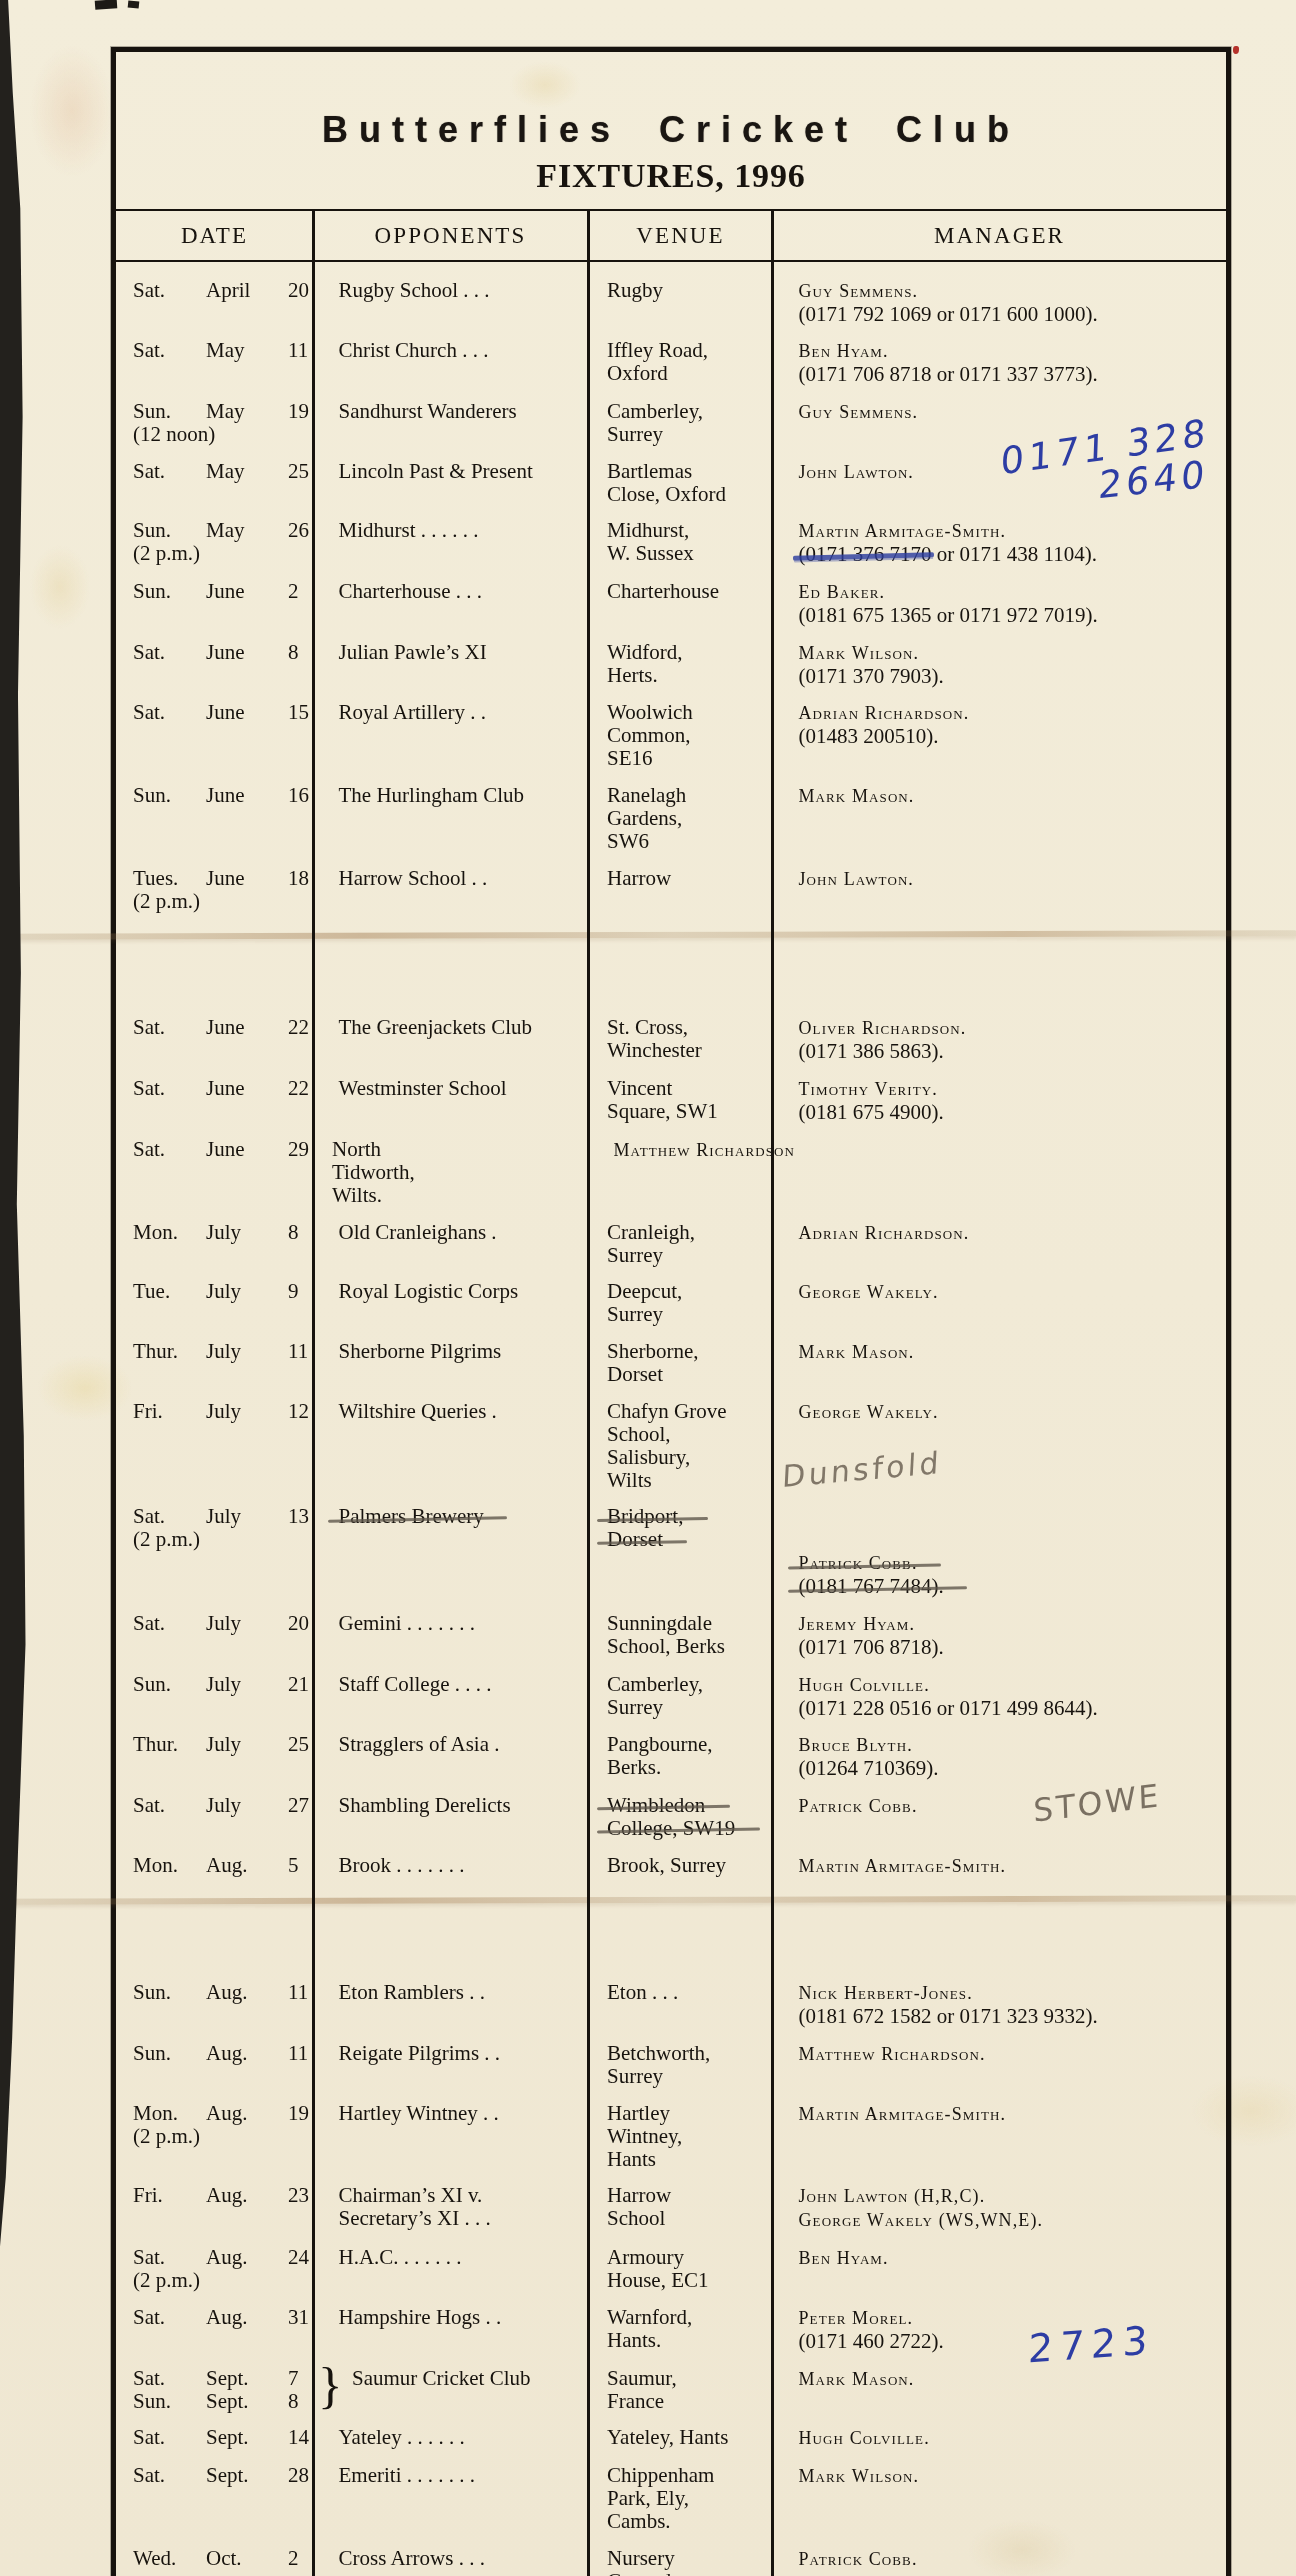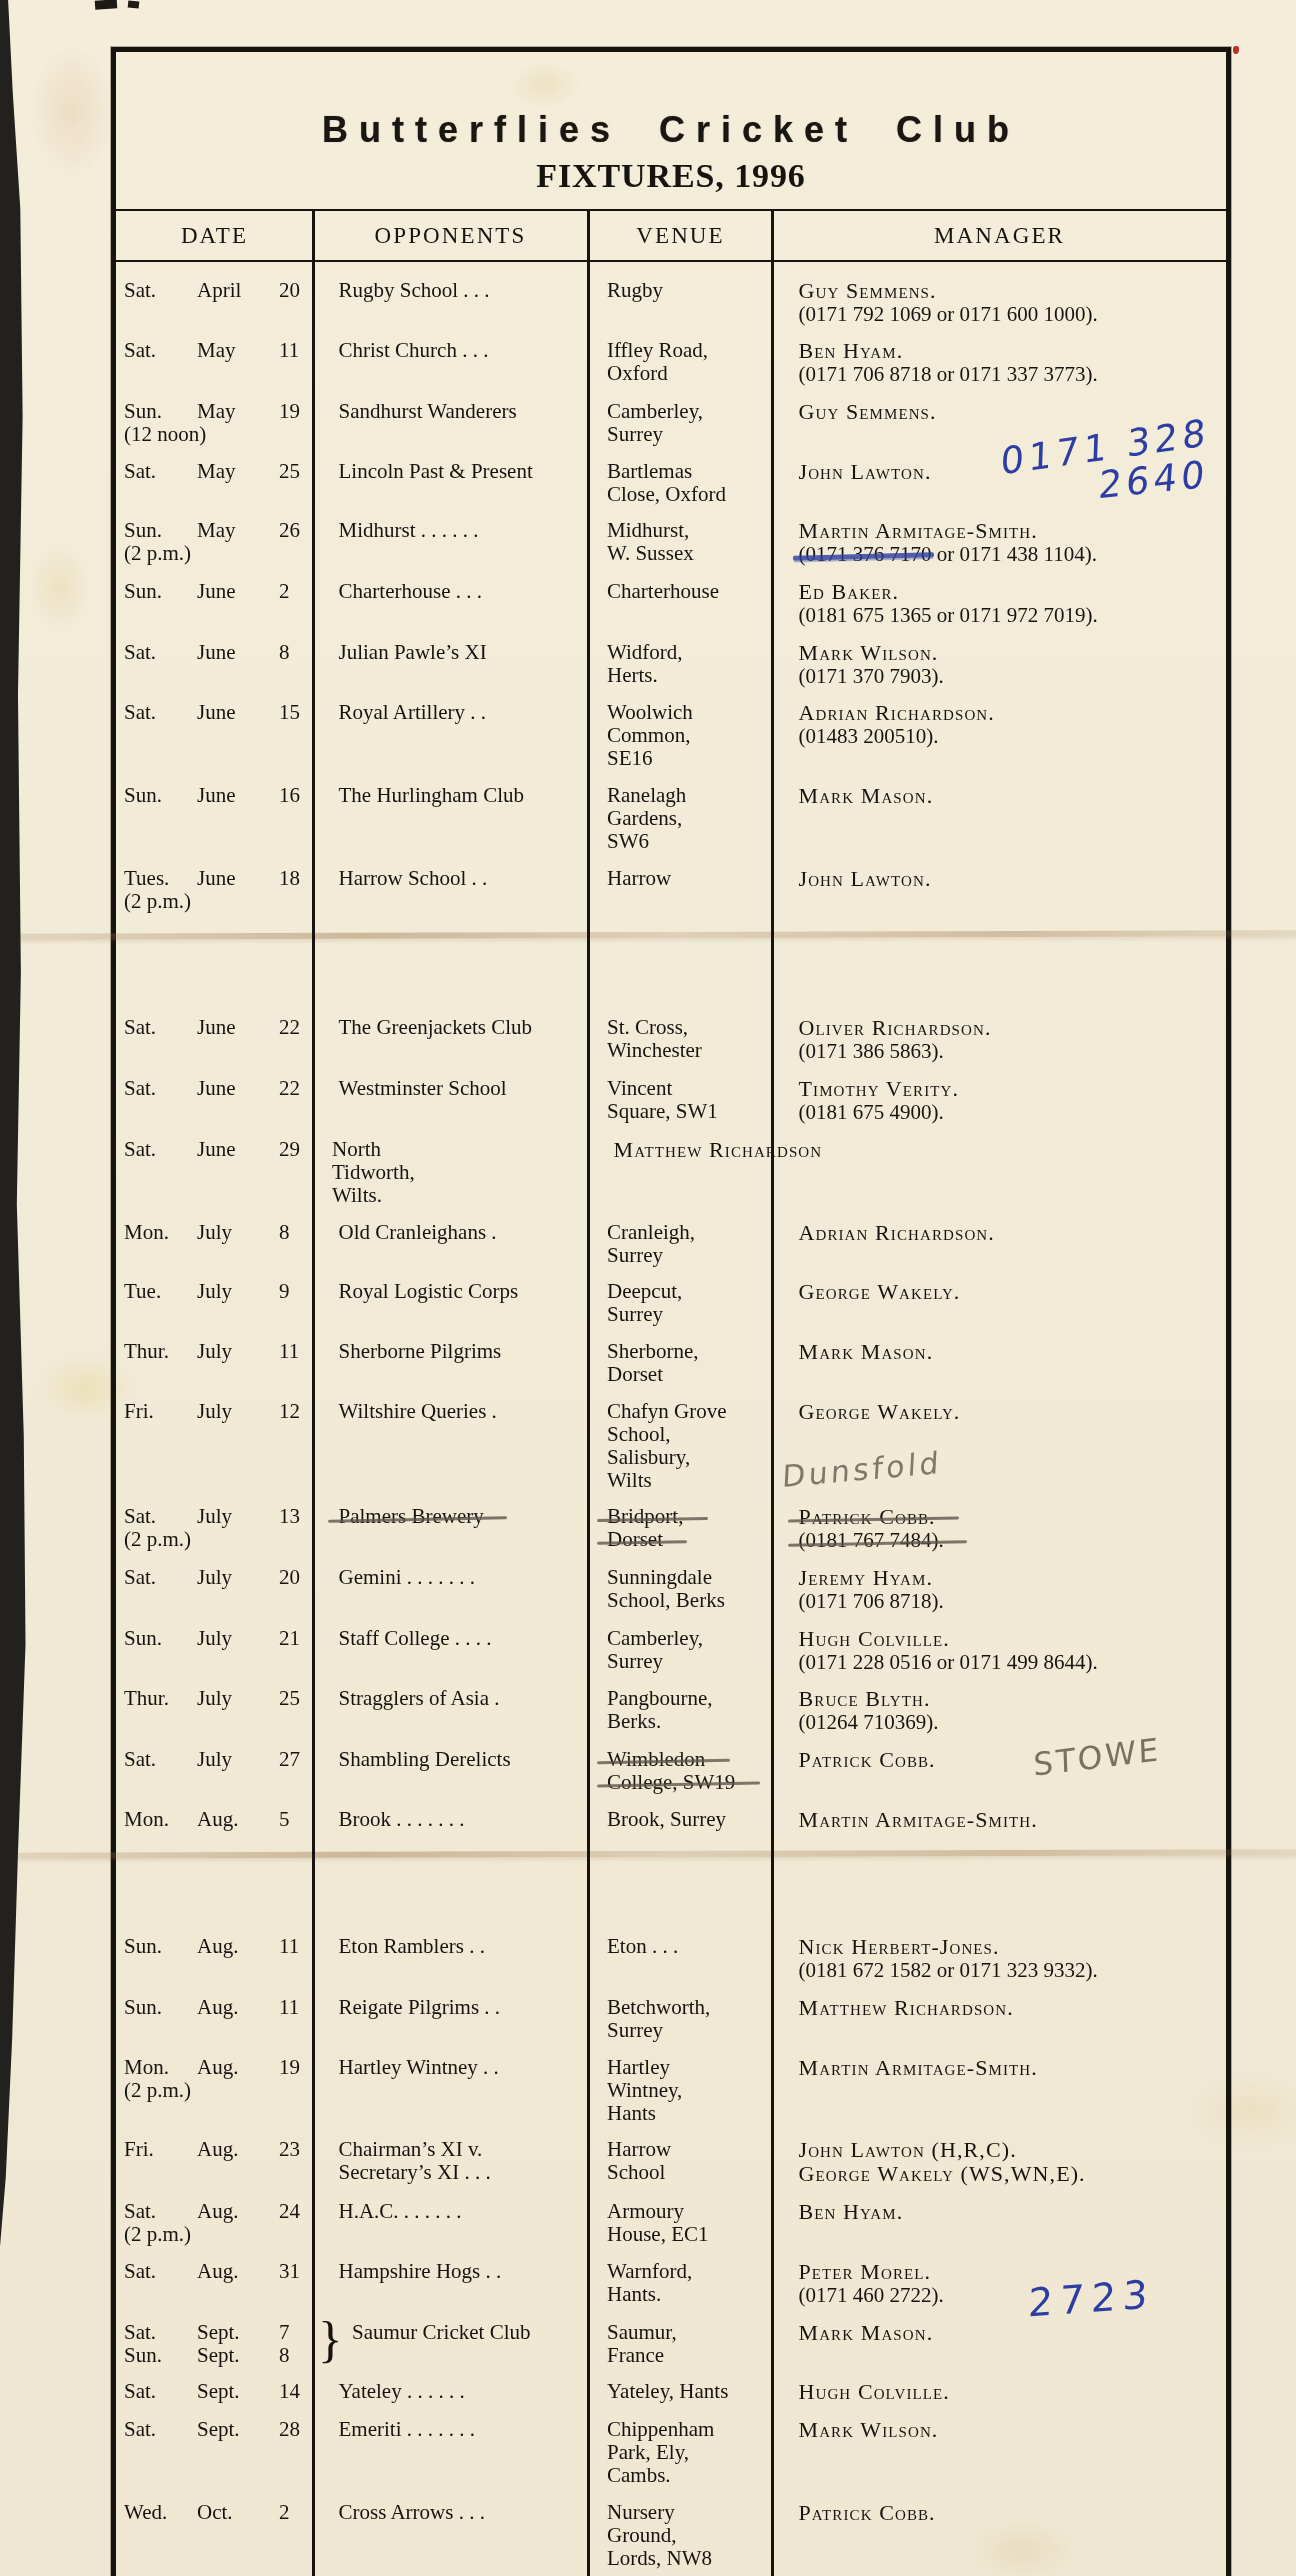--- a/index.html
+++ b/index.html
@@ -47,29 +47,29 @@
 
   .colheads{
     display:grid;grid-template-columns:197px 275px 185px 1fr;
     border-bottom:2.6px solid #17130e;padding:12.8px 0 11px;
     font-size:23px;letter-spacing:2.1px;text-align:center;
   }
   .tbody{flex:1 0 auto;padding:10.2px 0 15.3px;}
 
   .row{display:grid;grid-template-columns:197px 275px 185px 1fr;padding:6px 0 7.7px;font-size:21px;line-height:23px;}
   .cell{position:relative;}
-  .c-date{padding-left:8px;}
+  .c-date{padding-left:17px;}
   .date-line{display:grid;grid-template-columns:73px 82px 1fr;padding-right:12px;}
   .date-num{text-align:left;}
   .c-opp{padding-left:25.5px;}
   .c-opp.has-brace{padding-left:39px;}
   .brace{position:absolute;left:5.1px;top:-6.8px;font-size:51px;font-weight:400;line-height:1;}
   .c-venue{padding-left:19px;}
   .c-mgr{padding-left:25.5px;padding-right:6.8px;}
-  .caps{font-variant:small-caps;letter-spacing:1.1px;font-size:22px;}
+  .caps{font-variant:small-caps;letter-spacing:1.1px;font-size:18px;margin-top:47px;}
   .mgr-line{white-space:nowrap;}
 
   
   .struck{position:relative;display:inline-block;}
   .struck::after{content:"";position:absolute;top:54%;height:3.4px;border-radius:1.7px;}
   .struck.pencil::after{left:-10.2px;right:-24px;background:rgba(92,84,73,.78);transform:rotate(-1.1deg);}
   .struck.blue::after{left:-5.1px;right:-3.4px;height:5.1px;top:46%;background:rgba(45,62,160,.82);transform:rotate(-1.4deg);box-shadow:0 2.6px 0 -0.9px rgba(45,62,160,.35);}
 
   
   .ann{position:absolute;font-family:"DejaVu Sans",sans-serif;z-index:4;line-height:1.05;}

